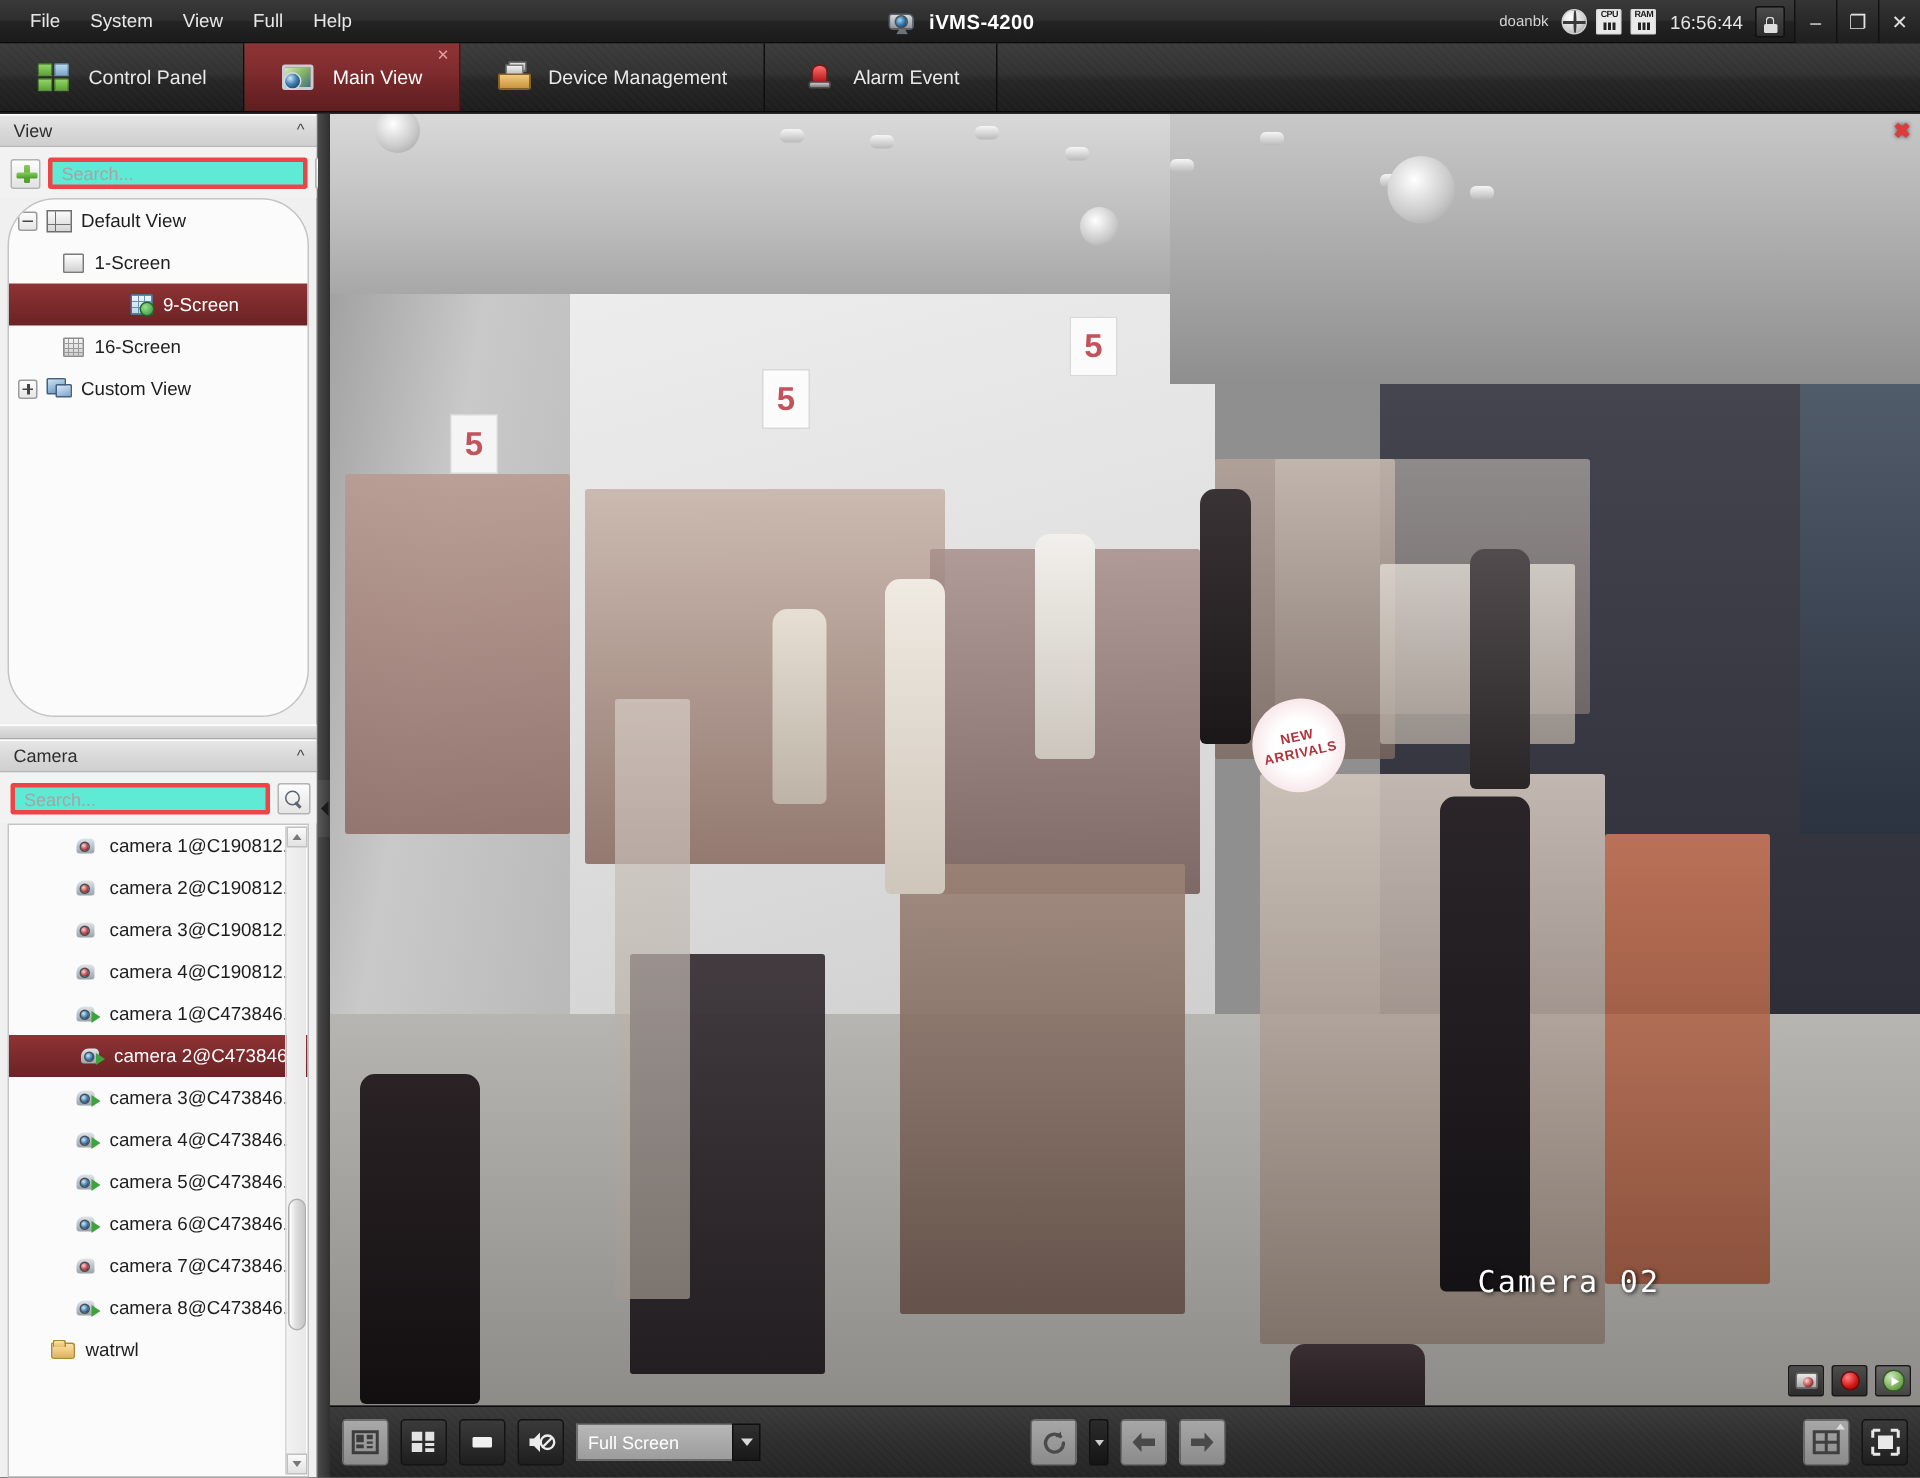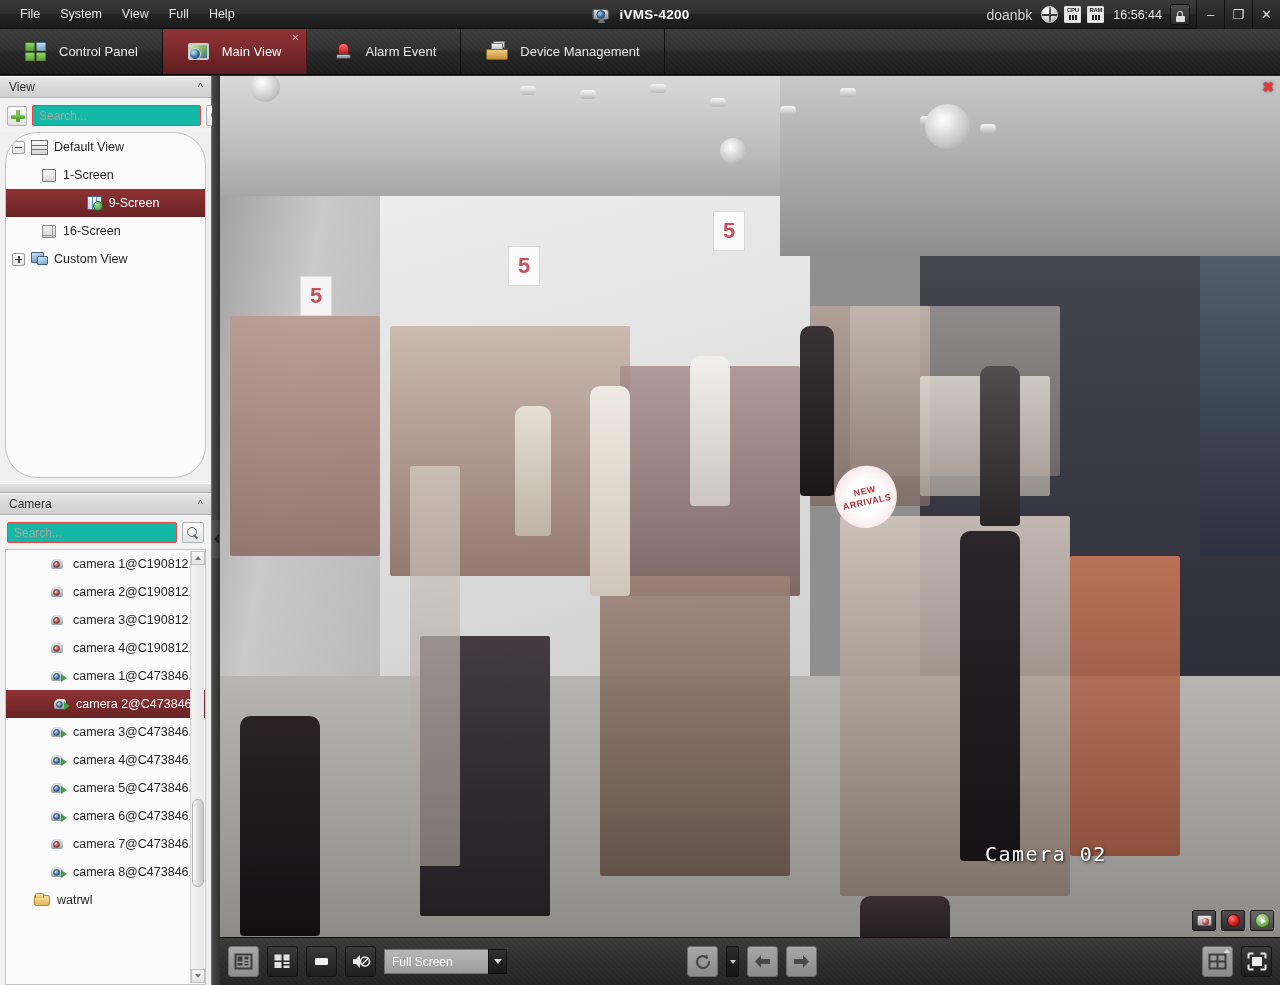--- a/index.html
+++ b/index.html
@@ -36,21 +36,21 @@
   .cam-logo .lens {
     position: absolute; left: 6px; top: 6px; width: 9px; height: 9px; border-radius: 50%;
     background: radial-gradient(circle at 35% 35%, #9fd4f5 0%, #2b6fa8 55%, #10283d 100%);
     border: 1px solid #4a5056;
   }
   .cam-logo .stand {
     position: absolute; left: 7px; top: 15px; width: 8px; height: 4px;
     background: #6d7378; clip-path: polygon(30% 0,70% 0,100% 100%,0 100%);
   }
   .tb-right { position: absolute; right: 0; top: 0; height: 29px; display: flex; align-items: center; }
-  .tb-user { color: #d2d2d2; font-size: 14px; margin-right: 9px; }
+  .tb-user { color: #d2d2d2; font-size: 10px; margin-right: 9px; }
   .tb-ico { width: 17px; height: 17px; margin-right: 6px; position: relative; }
   .ico-globe {
     border-radius: 50%;
     background: radial-gradient(circle at 35% 30%, #ffffff 0%, #d0d0d0 60%, #8b8b8b 100%);
     border: 1px solid #cfcfcf;
   }
   .ico-globe::before, .ico-globe::after {
     content: ""; position: absolute; background: #3a3a3a;
   }
   .ico-globe::before { left: 7px; top: 0; width: 1.5px; height: 15px; border-radius: 50%/50%; }
@@ -164,22 +164,22 @@
     width: 20px; height: 20px; flex: 0 0 20px; border: 1px solid #b3b3b3; border-radius: 2px;
     background: linear-gradient(180deg,#fdfdfd,#e2e2e2); position: relative;
   }
   .btn-plus::before, .btn-plus::after {
     content: ""; position: absolute; background: linear-gradient(180deg,#86cc5d,#4d9c2c);
     border-radius: 1px;
   }
   .btn-plus::before { left: 8px; top: 3px; width: 4px; height: 12px; }
   .btn-plus::after  { left: 3px; top: 8px; width: 14px; height: 4px; }
   .search-input {
-    flex: 1 1 auto; height: 21px; border: 1px solid #ef4444; border-radius: 2px;
-    background: #14b8a6; font-size: 12px; color: #333; padding: 0 6px;
+    flex: 1 1 auto; height: 21px; border: 3px solid #ef4444; border-radius: 2px;
+    background: #5eead4; font-size: 12px; color: #333; padding: 0 6px;
     font-family: "Liberation Sans", sans-serif;
   }
   .search-input::placeholder { color: #a5a5a5; }
   .btn-search {
     width: 22px; height: 21px; flex: 0 0 22px; border: 1px solid #b3b3b3; border-radius: 2px;
     background: linear-gradient(180deg,#fdfdfd,#e4e4e4);
     display: flex; align-items: center; justify-content: center;
   }
   .mag { width: 12px; height: 12px; position: relative; }
   .mag::before {
@@ -520,33 +520,33 @@
     </div>
     <div class="tab active">
       <div class="ti ti-mon">
           <div class="scr"></div>
           <div class="lens"></div>
         </div>
       <div class="tlabel">Main View</div>
       <div class="tclose">✕</div>
     </div>
     <div class="tab">
-      <div class="ti ti-alarm">
-          <div class="dome"></div>
-          <div class="base"></div>
-        </div>
-      <div class="tlabel">Alarm Event</div>
-    </div>
-    <div class="tab">
       <div class="ti ti-dev">
           <div class="pap2"></div>
           <div class="pap"></div>
           <div class="tray"></div>
         </div>
       <div class="tlabel">Device Management</div>
+    </div>
+    <div class="tab">
+      <div class="ti ti-alarm">
+          <div class="dome"></div>
+          <div class="base"></div>
+        </div>
+      <div class="tlabel">Alarm Event</div>
     </div>
   </div>
 
   <div class="sidebar">
 
     <div class="panel-head">
       <div class="ptitle">View</div>
       <div class="chev">^</div>
     </div>
     <div class="search-row">

